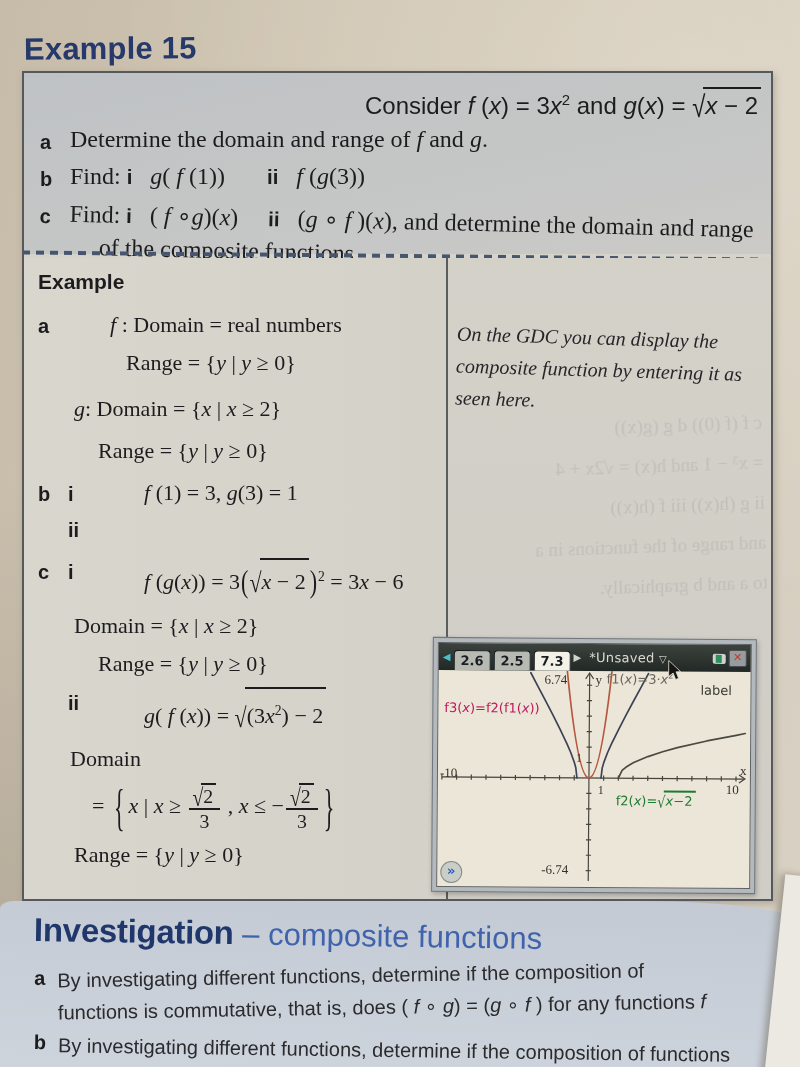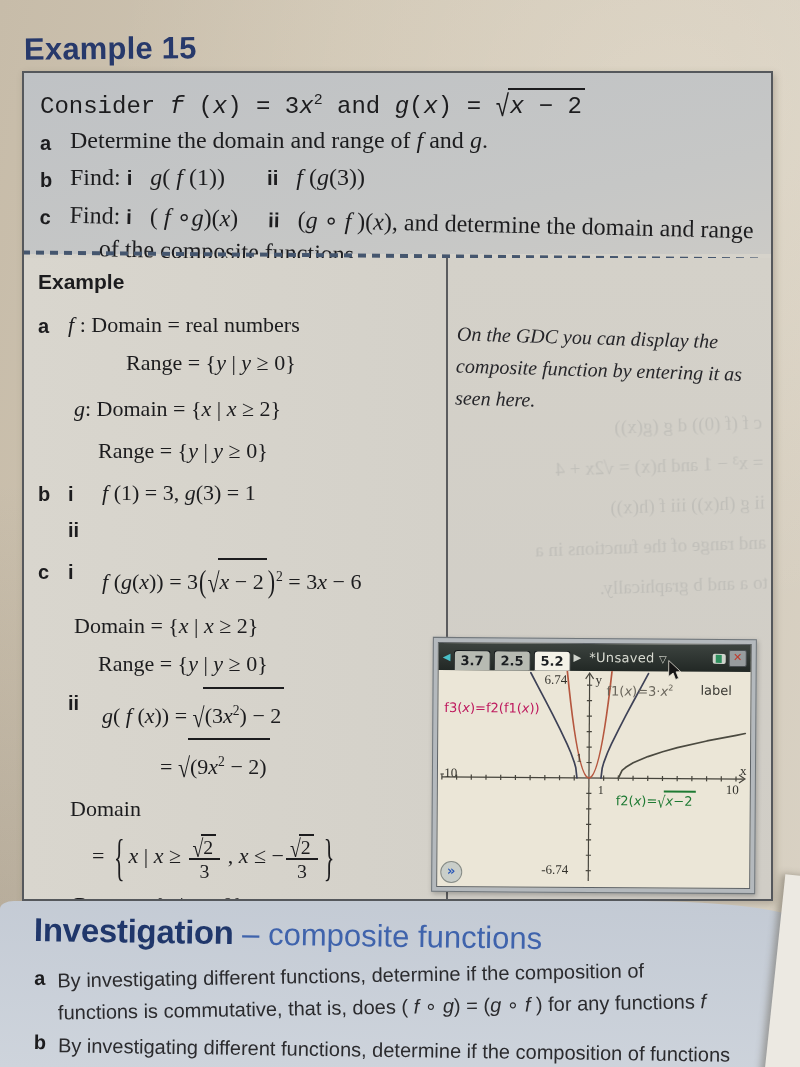--- a/index.html
+++ b/index.html
@@ -10,21 +10,21 @@
       radial-gradient(120% 80% at 85% 10%, rgba(255,250,235,.25), rgba(0,0,0,0) 60%),
       radial-gradient(150% 100% at 0% 100%, rgba(60,50,40,.18), rgba(0,0,0,0) 55%),
       linear-gradient(100deg,#c7bca9 0%,#cfc5b3 35%,#d3cabb 75%,#d9d2c4 100%);
   }
   
   .page-title{position:absolute;left:24px;top:10px;font-size:31px;font-weight:700;color:#27396b;transform:rotate(-0.5deg);letter-spacing:.2px;}
   
   .example-box{position:absolute;left:22px;top:71px;width:747px;height:826px;border:2px solid #55585c;overflow:hidden;
     background:#d6d3cb;box-shadow:2px 3px 7px rgba(80,70,50,.28);}
   .question{position:absolute;top:0;left:0;right:0;height:181px;background:linear-gradient(168deg,#bfc2c5 0%,#c6c7c6 70%,#cbcac6 100%);padding:12px 10px 0 16px;box-sizing:border-box;}
-  .q-intro{font-family:Liberation Mono, monospace;font-size:24px;line-height:31px;margin:0 0 2px;white-space:nowrap;}
+  .q-intro{font-family:Liberation Sans, sans-serif;font-size:24px;line-height:31px;margin:0 0 2px;white-space:nowrap;text-align:right;}
   .q-item{display:flex;gap:10px;margin:2px 0 0;line-height:32px;}
   .q-bullet{font-weight:700;font-size:20px;width:20px;flex:none;padding-top:3px;}
   .q-text{font-family:"Liberation Serif",serif;font-size:24px;white-space:nowrap;}
   .q-item.c{transform:rotate(1.3deg);transform-origin:left top;}
   .q-cont{margin:0 0 0 30px;}
   b.sb{font-family:"Liberation Sans",sans-serif;font-weight:700;font-style:normal;font-size:.85em;}
   sup{font-size:.62em;}
   .sqrt{display:inline-block;white-space:nowrap;}
   .sqrt .rad{display:inline-block;transform:scaleY(1.25) translateY(1px);margin-right:-2px;}
   .sqrt .vinc{display:inline-block;border-top:2px solid currentColor;padding:1px 3px 0 2px;}
@@ -37,21 +37,21 @@
     background:repeating-linear-gradient(90deg,#45566e 0 8px,rgba(0,0,0,0) 8px 14px);}
   
   .answers-wrap{position:absolute;top:185px;left:0;right:0;bottom:0;display:flex;}
   .answers-left{width:424px;flex:none;border-right:2px solid #5b5c5e;box-sizing:border-box;
     background:linear-gradient(90deg,#d9d6ce,#d4d1c9);padding:6px 0 0 14px;}
   .answers-right{flex:1;position:relative;background:linear-gradient(180deg,#d4d1c9,#d0cdc6);}
   .answers-heading{font-size:21px;font-weight:700;margin:6px 0 16px;}
   .ans-row{display:flex;gap:8px;}
   .ans-bullet{font-weight:700;font-size:20px;width:22px;flex:none;padding-top:5px;}
   .ans-sub{font-weight:700;font-size:20px;width:26px;flex:none;padding-top:5px;}
-  .ans-line{font-family:"Liberation Serif",serif;font-size:22px;line-height:30px;white-space:nowrap;}
+  .ans-line{font-family:"Liberation Serif",serif;font-size:22px;line-height:30px;white-space:nowrap;margin-left:42px;}
   .mt6{margin-top:6px;} .mt8{margin-top:8px;} .mt12{margin-top:12px;} .mt14{margin-top:14px;} .mt16{margin-top:16px;}
   .ind58{margin-left:58px;} .ind30{margin-left:30px;} .ind6{margin-left:6px;}
   .tallline{line-height:42px;}
   .set-line{line-height:64px;margin-left:24px;}
   .domword{margin-left:2px;}
   
   .gdc-note{position:absolute;top:44px;left:8px;width:310px;font-family:"Liberation Serif",serif;font-style:italic;
     font-size:20px;line-height:32px;white-space:pre-line;transform:rotate(1.7deg);color:#26262a;}
   .ghost{position:absolute;top:150px;left:4px;right:6px;opacity:.10;transform:scaleX(-1) rotate(2deg);
     font-family:"Liberation Serif",serif;font-size:19px;line-height:40px;color:#23303c;filter:blur(.5px);white-space:nowrap;}
@@ -161,21 +161,20 @@
           <div class="ans-row">
             <span class="ans-sub">i</span>
             <span class="ans-line tallline"><i>f</i> (<i>g</i>(<i>x</i>)) = 3<span class="bp">(</span><span class="sqrt"><span class="rad">√</span><span class="vinc"><i>x</i> − 2</span></span><span class="bp">)</span><sup>2</sup> = 3<i>x</i> − 6</span>
           </div>
           <div class="ans-line ind6 mt8">Domain = {<i>x</i> | <i>x</i> ≥ 2}</div>
           <div class="ans-line ind30 mt8">Range = {<i>y</i> | <i>y</i> ≥ 0}</div>
           <div class="ans-row mt8">
             <span class="ans-sub">ii</span>
             <div>
               <div class="ans-line tallline"><i>g</i>( <i>f</i> (<i>x</i>)) = <span class="sqrt"><span class="rad">√</span><span class="vinc">(3<i>x</i><sup>2</sup>) − 2</span></span></div>
-              <div class="ans-line tallline ind58">= <span class="sqrt"><span class="rad">√</span><span class="vinc">(9<i>x</i><sup>2</sup> − 2)</span></span></div>
             </div>
           </div>
           <div class="ans-line domword mt6">Domain</div>
           <div class="ans-line set-line">= <span class="bigb">{</span><i>x</i> | <i>x</i> ≥ <span class="frac">
                 <span class="fn"><span class="sqrt"><span class="rad">√</span><span class="vinc">2</span></span></span>
                 <span class="fd">3</span>
               </span> , <i>x</i> ≤ −<span class="frac">
                 <span class="fn"><span class="sqrt"><span class="rad">√</span><span class="vinc">2</span></span></span>
                 <span class="fd">3</span>
               </span><span class="bigb">}</span></div>
@@ -194,23 +193,23 @@
         <div>= x³ − 1 and h(x) = √2x + 4</div>
         <div>ii   g (h(x))    iii   f (h(x))</div>
         <div>and range of the functions in a</div>
         <div>to a and b graphically.</div>
       </div>
 
       <div class="gdc">
         <div class="gdc-screen">
           <div class="gdc-topbar">
             <span class="chev left">◀</span>
-            <span class="gdc-tab">3.7</span>
+            <span class="gdc-tab">2.6</span>
             <span class="gdc-tab">2.5</span>
-            <span class="gdc-tab active">5.2</span>
+            <span class="gdc-tab active">7.3</span>
             <span class="chev right">▶</span>
             <span class="gdc-doc"><span>*Unsaved</span> <span class="dd">▽</span></span>
             <span class="gdc-icons">
               <span class="battery-ic">
                   <i></i>
                 </span>
               <span class="close-btn">✕</span>
             </span>
           </div>
           <div class="gdc-plot">
@@ -254,21 +253,21 @@
               <line class="axis" x1="4" y1="108" x2="308" y2="108"></line>
               <line class="axis" x1="152" y1="3" x2="152" y2="212"></line>
               <path class="axis" fill="none" d="M303,104 L309,108 L303,112"></path>
               <path class="axis" fill="none" d="M148,8 L152,2 L156,8"></path>
               <path class="curve f1" d="M129.5,0 Q152,216 174.5,0"></path>
               <path class="curve f3" d="M92.8,2.2 L100.2,16.1 L107.6,30 L115,44.1 L122.4,58.7 L129.8,74 L133.5,82.4 L137.2,92.4 L138.7,97.8 L139.9,108 M164.1,108 L165.3,97.8 L166.8,92.4 L170.5,82.4 L174.2,74 L181.6,58.7 L189,44.1 L196.4,30 L203.8,16.1 L211.2,2.2"></path>
               <path class="curve f2" d="M181.6,108 L185.3,100.2 L189,97 L196.4,92.4 L211.2,86 L226,81 L240.8,76.8 L270.4,69.8 L300,63.9 L309,62"></path>
             </svg>
             <span class="plbl axnum" style="left:106px;top:1px;">6.74</span>
             <span class="plbl axnum" style="left:157px;top:1px;">y</span>
-            <span class="plbl f1lbl" style="left:168px;top:12px;">f1(<i>x</i>)=3·<i>x</i><sup>2</sup></span>
+            <span class="plbl f1lbl" style="left:168px;top:0;">f1(<i>x</i>)=3·<i>x</i><sup>2</sup></span>
             <span class="plbl f1tag" style="left:262px;top:11px;">label</span>
             <span class="plbl f3lbl" style="left:6px;top:30px;">f3(<i>x</i>)=f2(f1(<i>x</i>))</span>
             <span class="plbl axnum" style="left:138px;top:80px;font-size:12px;">1</span>
             <span class="plbl axnum" style="left:160px;top:112px;font-size:12px;">1</span>
             <span class="plbl axnum" style="left:2px;top:95px;">-10</span>
             <span class="plbl axnum" style="left:288px;top:110px;">10</span>
             <span class="plbl axnum" style="left:302px;top:91px;">x</span>
             <span class="plbl f2lbl" style="left:178px;top:119px;">f2(<i>x</i>)=<span class="sqrt"><span class="rad">√</span><span class="vinc"><i>x</i>−2</span></span></span>
             <span class="plbl axnum" style="left:104px;top:191px;text-align:right;">-6.74</span>
             <span class="more-btn">»</span>

